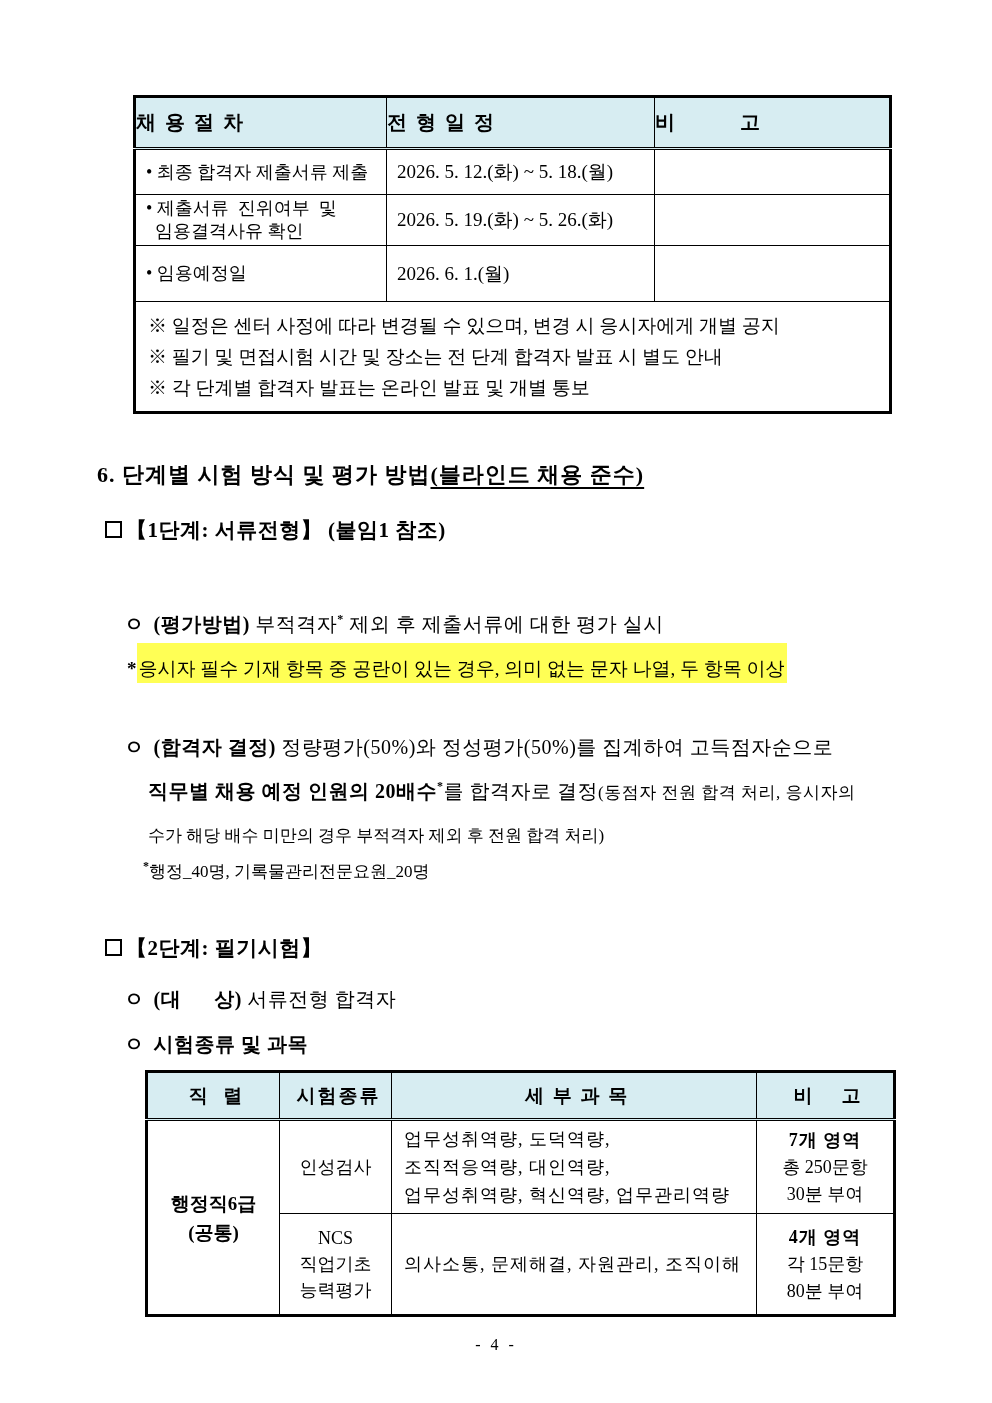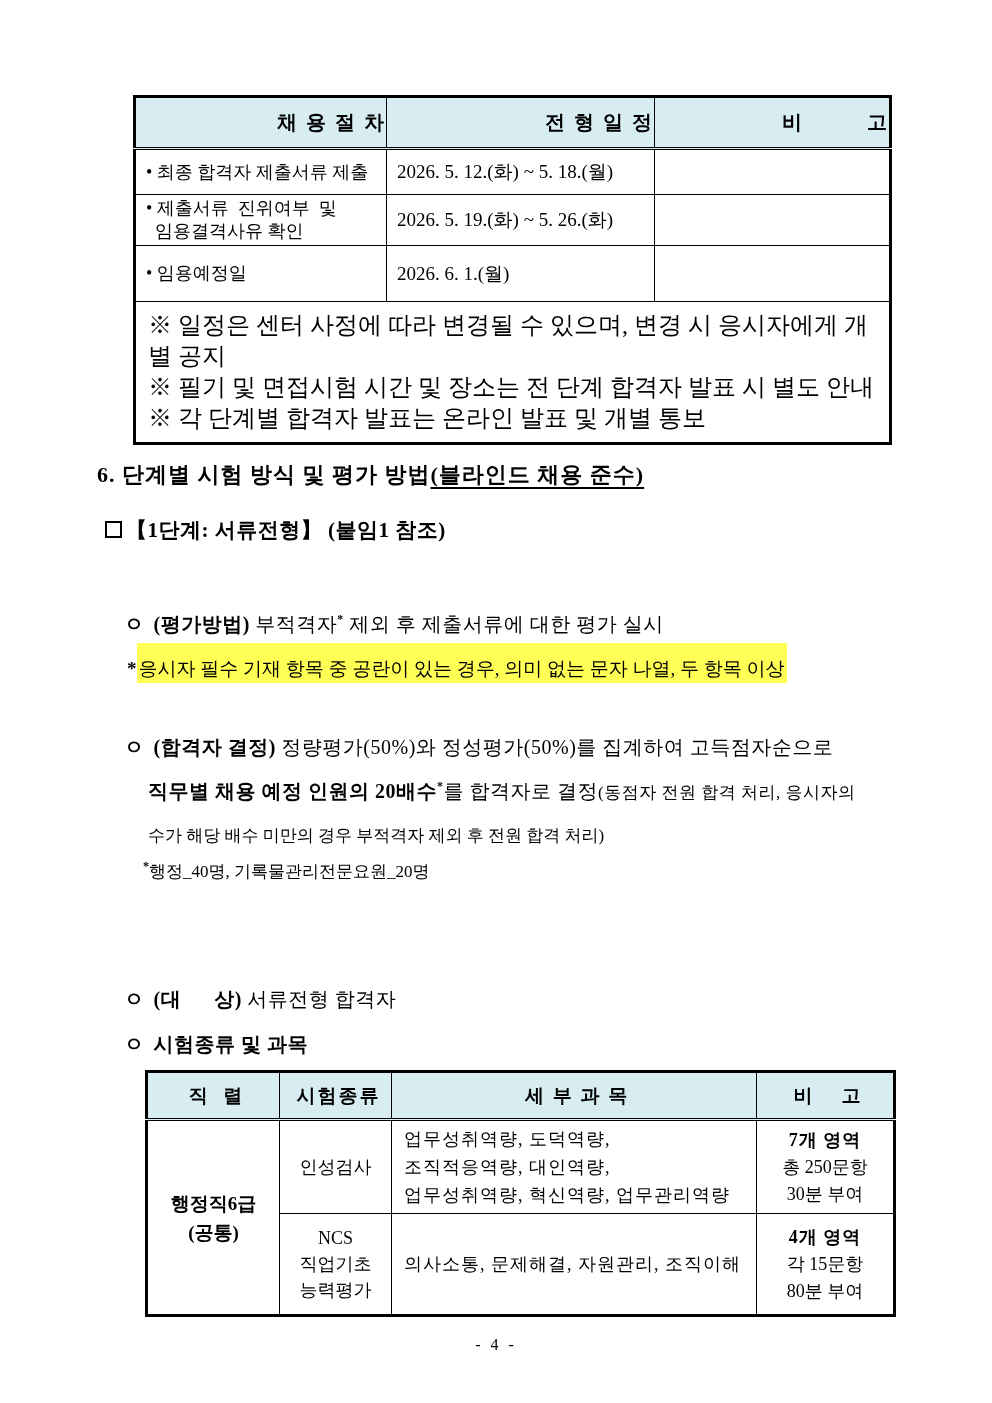--- a/index.html
+++ b/index.html
@@ -9,30 +9,30 @@
     background:#ffffff; color:#000;
     font-family:"Liberation Serif","DejaVu Serif",serif;
     overflow:hidden;
   }
   table { border-collapse:collapse; table-layout:fixed; }
 
   
   .schedule-table { position:absolute; left:133px; top:95px; width:756px; border:3px solid #000; }
   .schedule-table th {
     background:#d7edf2; border:1px solid #000; border-bottom:3px double #000;
-    height:52px; font-size:20px; font-weight:bold; text-align:right;
+    height:52px; font-size:20px; font-weight:bold; text-align:left;
     white-space:pre; letter-spacing:2px;
   }
   .schedule-table td { border:1px solid #000; font-size:18px; vertical-align:middle; padding:2px 10px; }
   .schedule-table tr.r1 td { height:46px; }
   .schedule-table tr.r2 td { height:50px; }
   .schedule-table tr.r3 td { height:56px; }
   .schedule-table td.proc { white-space:pre-wrap; line-height:23px; }
   .schedule-table td.date { font-size:19px; }
-  .schedule-table td.notes { height:102px; padding:8px 12px; line-height:31px; font-size:24px; vertical-align:top; }
+  .schedule-table td.notes { height:102px; padding:8px 12px; line-height:31px; font-size:19px; vertical-align:top; }
 
   
   .abs { position:absolute; white-space:nowrap; }
   .h6 { left:97px; top:460px; font-size:22px; font-weight:bold; letter-spacing:1px; }
   .h6 .u { text-decoration:underline; text-underline-offset:5px; }
   .stage-h { font-size:21px; font-weight:bold; letter-spacing:0.5px; }
   .stage1-h { left:105px; top:516px; }
   .stage2-h { left:105px; top:934px; }
   .box-glyph { display:inline-block; width:17px; height:17px; border:2px solid #000; margin-right:4px; vertical-align:-1px; background:#fff; }
   .bodyline { font-size:20px; letter-spacing:0.5px; }
@@ -142,20 +142,23 @@
   <div class="abs bodyline l-dec2">
     <span class="b">직무별 채용 예정 인원의 20배수</span><span class="sup">*</span><span>를 합격자로 결정</span><span class="small">(동점자 전원 합격 처리, 응시자의</span>
   </div>
   <div class="abs small l-dec3">
     <span>수가 해당 배수 미만의 경우 부적격자 제외 후 전원 합격 처리)</span>
   </div>
   <div class="abs small l-dec-note">
     <span class="sup">*</span><span>행정_40명, 기록물관리전문요원_20명</span>
   </div>
 
+  <div class="abs stage-h stage2-h">
+    <span class="box-glyph"></span><span>【2단계: 필기시험】</span>
+  </div>
 
   <div class="abs bodyline l-target2">
     <span class="marker">ㅇ</span><span class="lbl">(대      상)</span> <span>서류전형 합격자</span>
   </div>
 
   <div class="abs bodyline l-exam-h">
     <span class="marker">ㅇ</span><span>시험종류 및 과목</span>
   </div>
 
   <table class="exam-table">

